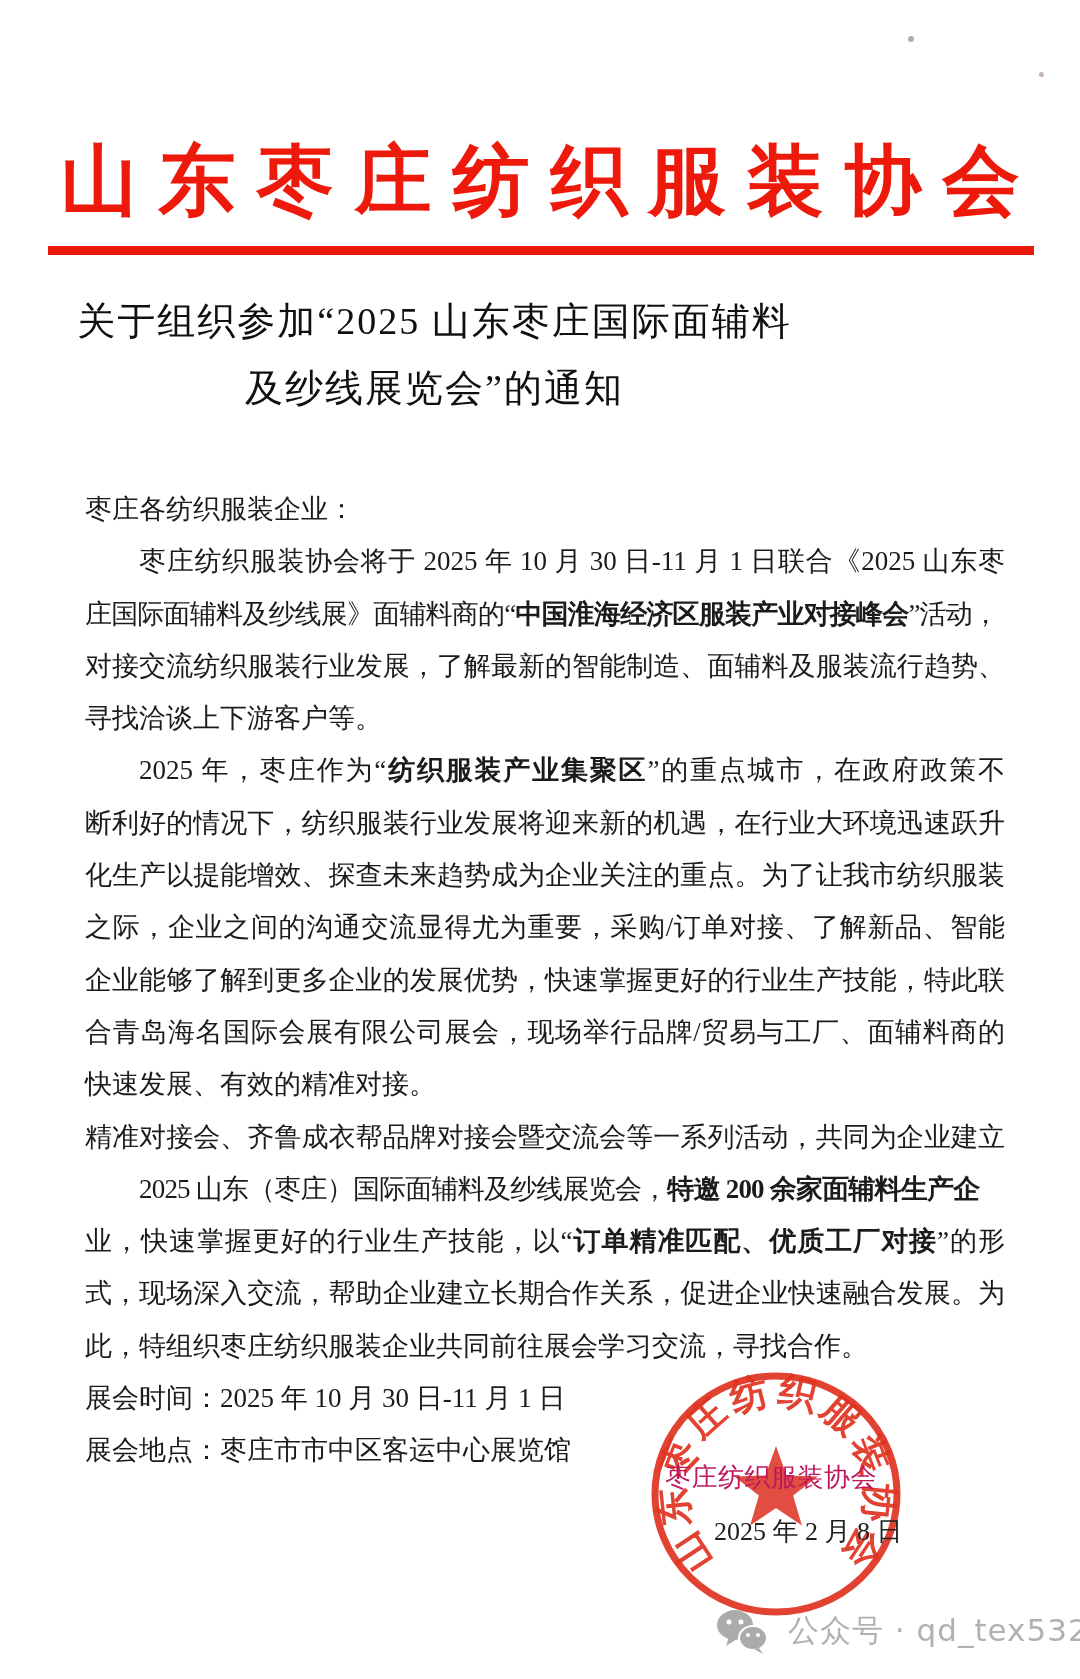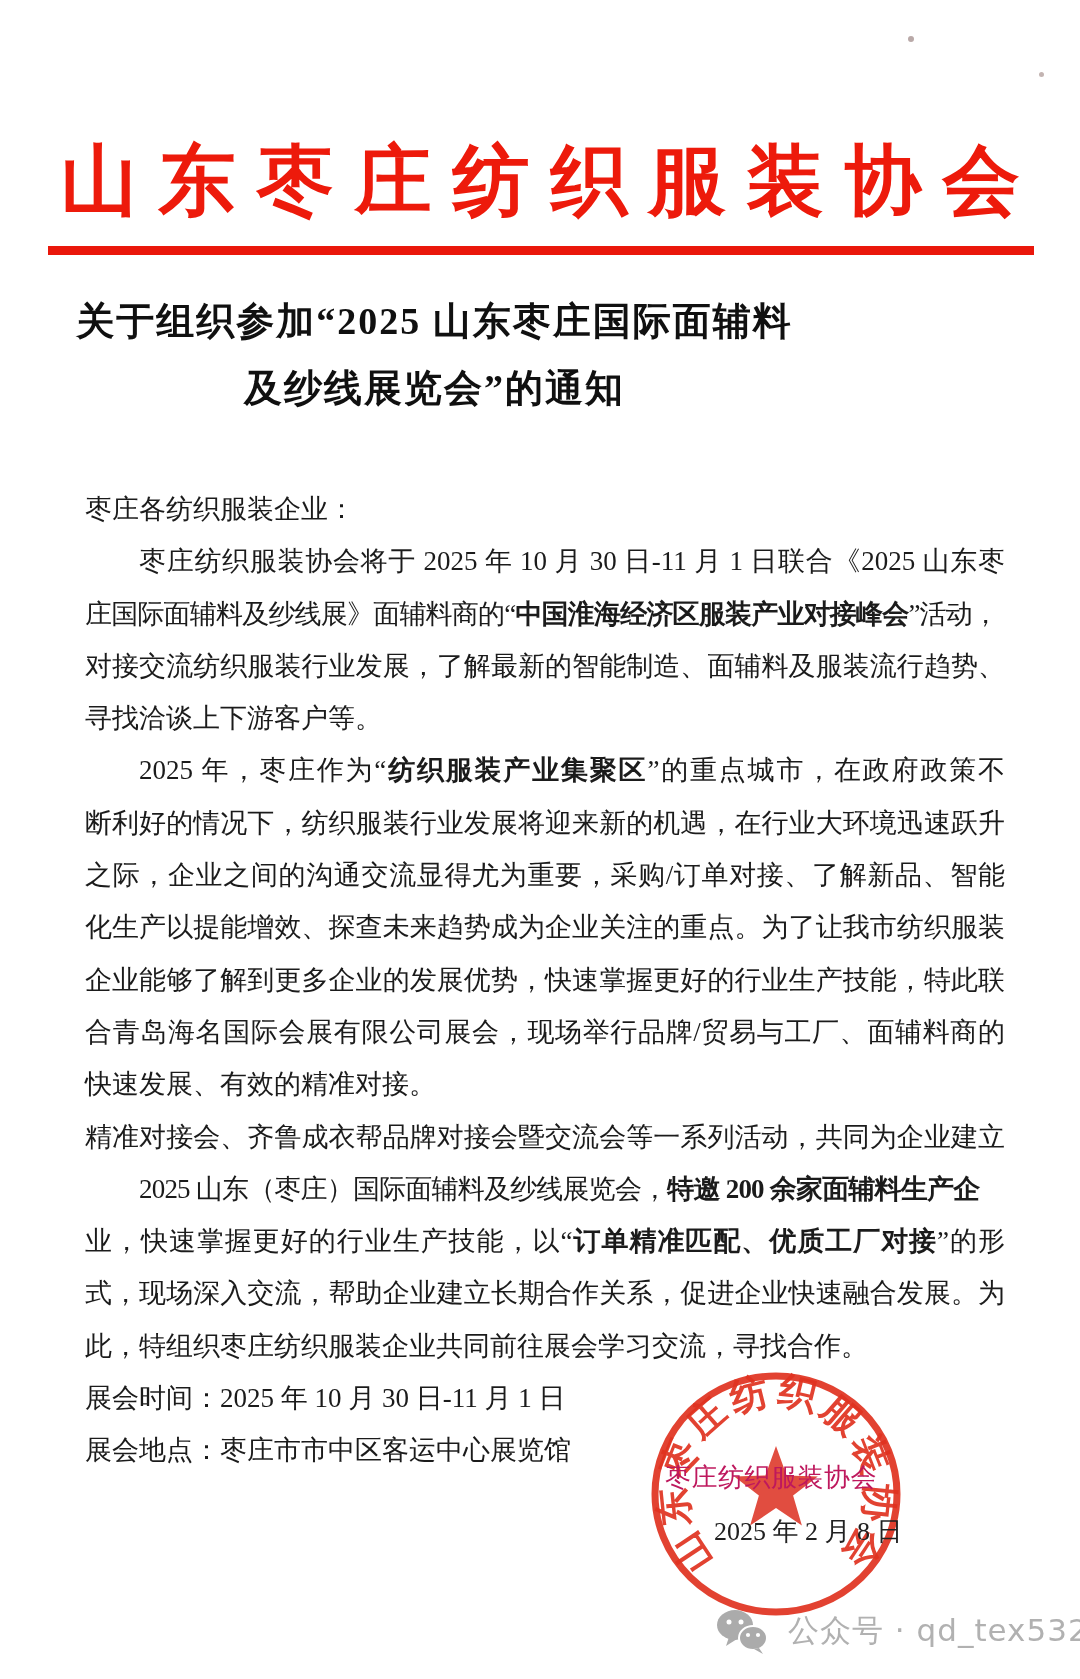--- a/index.html
+++ b/index.html
@@ -10,21 +10,21 @@
   
   .letterhead{
     position:absolute;top:130px;left:0;width:1080px;text-align:center;
     color:#ed1a0b;font-size:77px;font-weight:700;letter-spacing:21px;text-indent:21px;
     white-space:nowrap;font-family:"Liberation Serif", serif;
   }
   .rule{position:absolute;top:246px;left:48px;width:986px;height:9px;background:#ea170b;}
   
   .doc-title{
     position:absolute;top:288px;left:0;width:869px;text-align:center;
-    font-size:38px;font-weight:700;line-height:67px;color:#101010;letter-spacing:2px;
+    font-size:38px;font-weight:400;line-height:67px;color:#101010;letter-spacing:2px;
   }
   
   .body{
     position:absolute;top:483px;left:85px;width:920px;
     font-size:27px;color:#1b1b1b;
   }
   .line{height:52.3px;line-height:52.3px;}
   .line.just{text-align:justify;text-align-last:justify;text-justify:inter-character;}
   .line.tight{white-space:nowrap;letter-spacing:-0.8px;}
   .line.ind{padding-left:54px;}
@@ -67,22 +67,22 @@
   </div>
 
   <div class="body" id="body-lines">
       <div class="line"><span>枣庄各纺织服装企业：</span></div>
       <div class="line just ind"><span>枣庄纺织服装协会将于 2025 年 10 月 30 日-11 月 1 日联合《2025 山东枣</span></div>
       <div class="line tight"><span>庄国际面辅料及纱线展》面辅料商的“</span><span class="b">中国淮海经济区服装产业对接峰会</span><span>”活动，</span></div>
       <div class="line just"><span>对接交流纺织服装行业发展，了解最新的智能制造、面辅料及服装流行趋势、</span></div>
       <div class="line"><span>寻找洽谈上下游客户等。</span></div>
       <div class="line just ind"><span>2025 年，枣庄作为“</span><span class="b">纺织服装产业集聚区</span><span>”的重点城市，在政府政策不</span></div>
       <div class="line just"><span>断利好的情况下，纺织服装行业发展将迎来新的机遇，在行业大环境迅速跃升</span></div>
+      <div class="line just"><span>化生产以提能增效、探查未来趋势成为企业关注的重点。为了让我市纺织服装</span></div>
       <div class="line just"><span>之际，企业之间的沟通交流显得尤为重要，采购/订单对接、了解新品、智能</span></div>
-      <div class="line just"><span>化生产以提能增效、探查未来趋势成为企业关注的重点。为了让我市纺织服装</span></div>
       <div class="line just"><span>企业能够了解到更多企业的发展优势，快速掌握更好的行业生产技能，特此联</span></div>
       <div class="line just"><span>合青岛海名国际会展有限公司展会，现场举行品牌/贸易与工厂、面辅料商的</span></div>
       <div class="line"><span>快速发展、有效的精准对接。</span></div>
       <div class="line just"><span>精准对接会、齐鲁成衣帮品牌对接会暨交流会等一系列活动，共同为企业建立</span></div>
       <div class="line tight ind"><span>2025 山东（枣庄）国际面辅料及纱线展览会，</span><span class="b">特邀 200 余家面辅料生产企</span></div>
       <div class="line just"><span>业，快速掌握更好的行业生产技能，以“</span><span class="b">订单精准匹配、优质工厂对接</span><span>”的形</span></div>
       <div class="line just"><span>式，现场深入交流，帮助企业建立长期合作关系，促进企业快速融合发展。为</span></div>
       <div class="line"><span>此，特组织枣庄纺织服装企业共同前往展会学习交流，寻找合作。</span></div>
       <div class="line"><span>展会时间：2025 年 10 月 30 日-11 月 1 日</span></div>
       <div class="line"><span>展会地点：枣庄市市中区客运中心展览馆</span></div>

